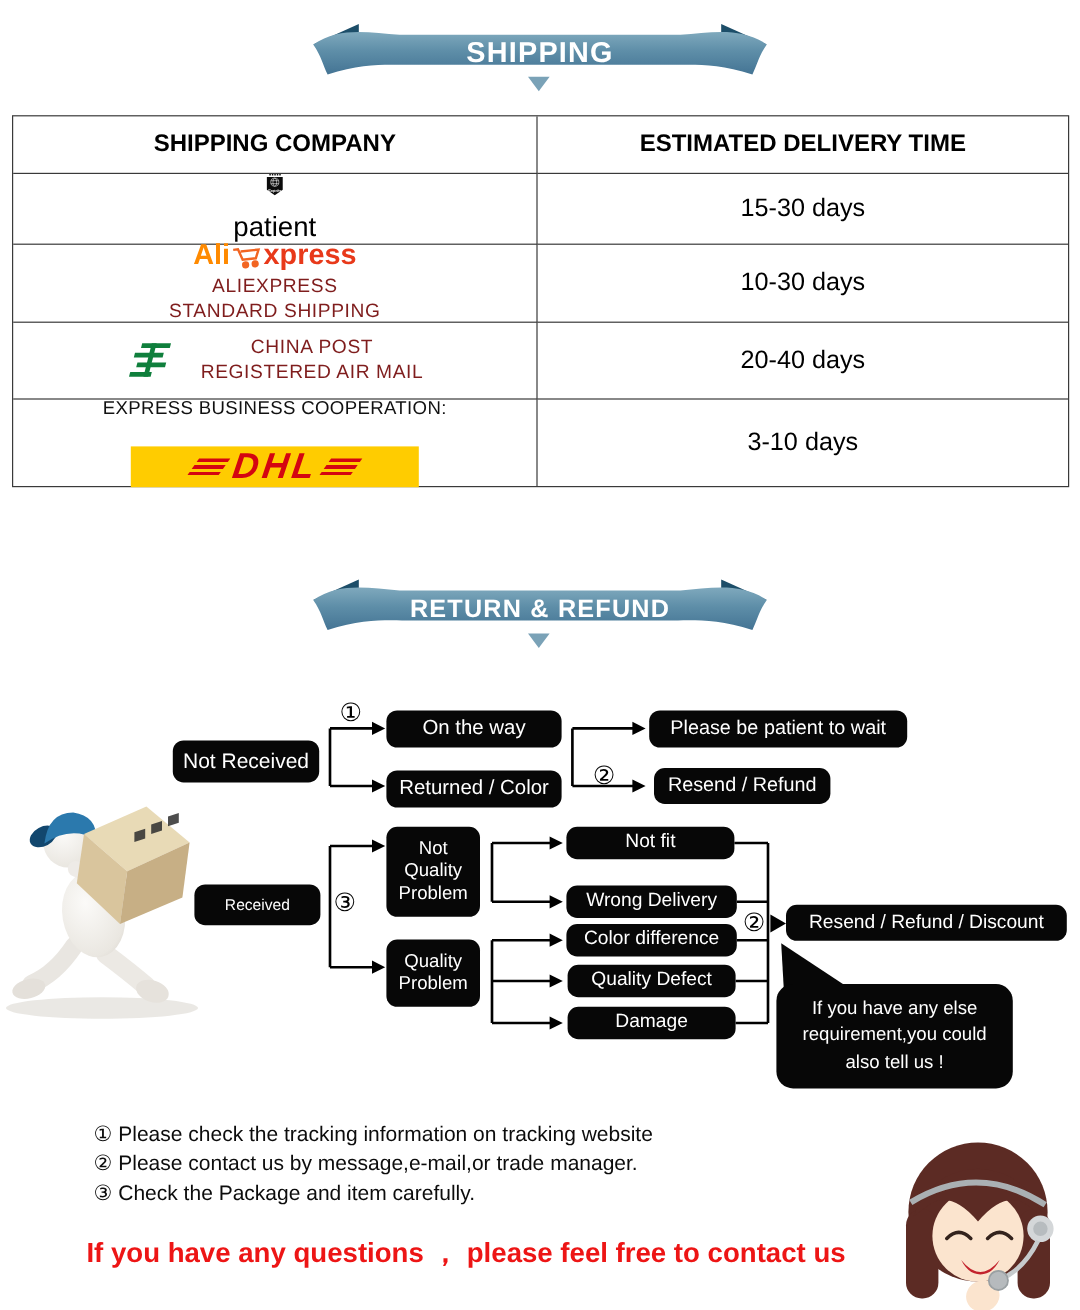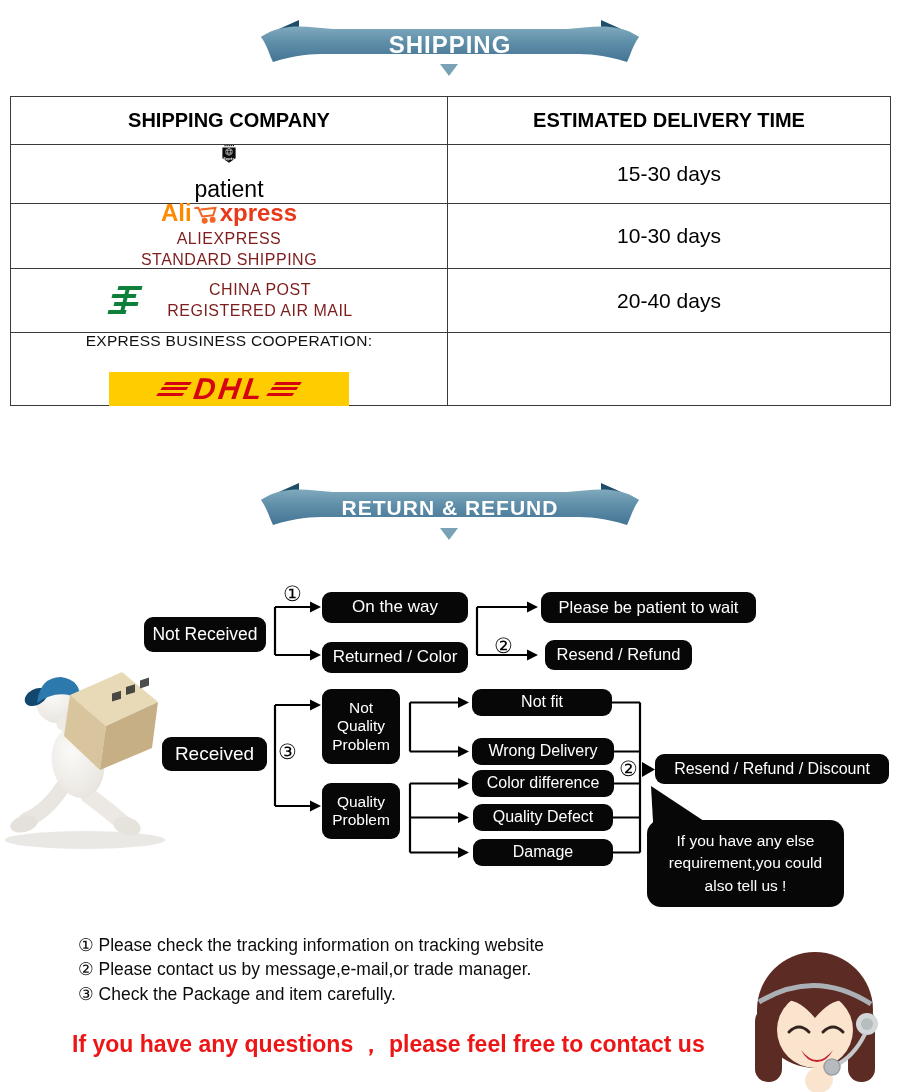--- a/index.html
+++ b/index.html
@@ -136,20 +136,21 @@
     <div class="cell days last-col">20-40 days</div>
 
     <div class="cell last-row">
       <div class="coop-label">EXPRESS BUSINESS COOPERATION:</div>
       <div class="dhl">
         <span class="dhl-lines"></span>
         <span class="dhl-text">DHL</span>
         <span class="dhl-lines"></span>
       </div>
     </div>
+    <div class="cell days last-col last-row">3-10 days</div>
   </div>
 
   <svg class="ribbon" style="top:479px" viewBox="0 0 390 62">
     <polygon points="6,21 44,4 44,21" fill="#1d4e69"></polygon>
     <polygon points="384,21 346,4 346,21" fill="#1d4e69"></polygon>
     <path d="M6,21 C28,6 52,11 78,13 L312,13 C338,11 362,6 384,21 C377,31 376,38 372,46 C344,37 326,38 310,38 L80,38 C64,38 46,37 18,46 C14,38 13,31 6,21 Z" fill="url(#bg1)"></path>
   </svg>
   <div class="ribbon-label" style="top:492px;height:31px;line-height:31px;font-size:21px">RETURN &amp; REFUND</div>
   <div class="tri-down" style="left:440px;top:528px"></div>
 
@@ -208,21 +209,21 @@
   </svg>
 
   <div class="fc-box" style="left:144px;top:617px;width:122px;height:35px;font-size:17.5px">Not Received</div>
   <div class="step" style="left:283px;top:582px">①</div>
   <div class="fc-box" style="left:322px;top:592px;width:146px;height:31px;font-size:17px">On the way</div>
   <div class="fc-box" style="left:322px;top:642px;width:146px;height:31px;font-size:17px">Returned / Color</div>
   <div class="step" style="left:494px;top:634px">②</div>
   <div class="fc-box" style="left:541px;top:592px;width:215px;height:31px;font-size:16.5px">Please be patient to wait</div>
   <div class="fc-box" style="left:545px;top:640px;width:147px;height:30px;font-size:16.5px">Resend / Refund</div>
 
-  <div class="fc-box" style="left:162px;top:737px;width:105px;height:34px;font-size:19px">Received</div>
+  <div class="fc-box" style="left:162px;top:737px;width:105px;height:34px;font-size:13px">Received</div>
   <div class="step" style="left:278px;top:740px">③</div>
   <div class="fc-box" style="left:322px;top:689px;width:78px;height:75px;font-size:15.5px">
     <span>Not</span>
     <span>Quality</span>
     <span>Problem</span>
   </div>
   <div class="fc-box" style="left:322px;top:783px;width:78px;height:56px;font-size:15.5px">
     <span>Quality</span>
     <span>Problem</span>
   </div>

